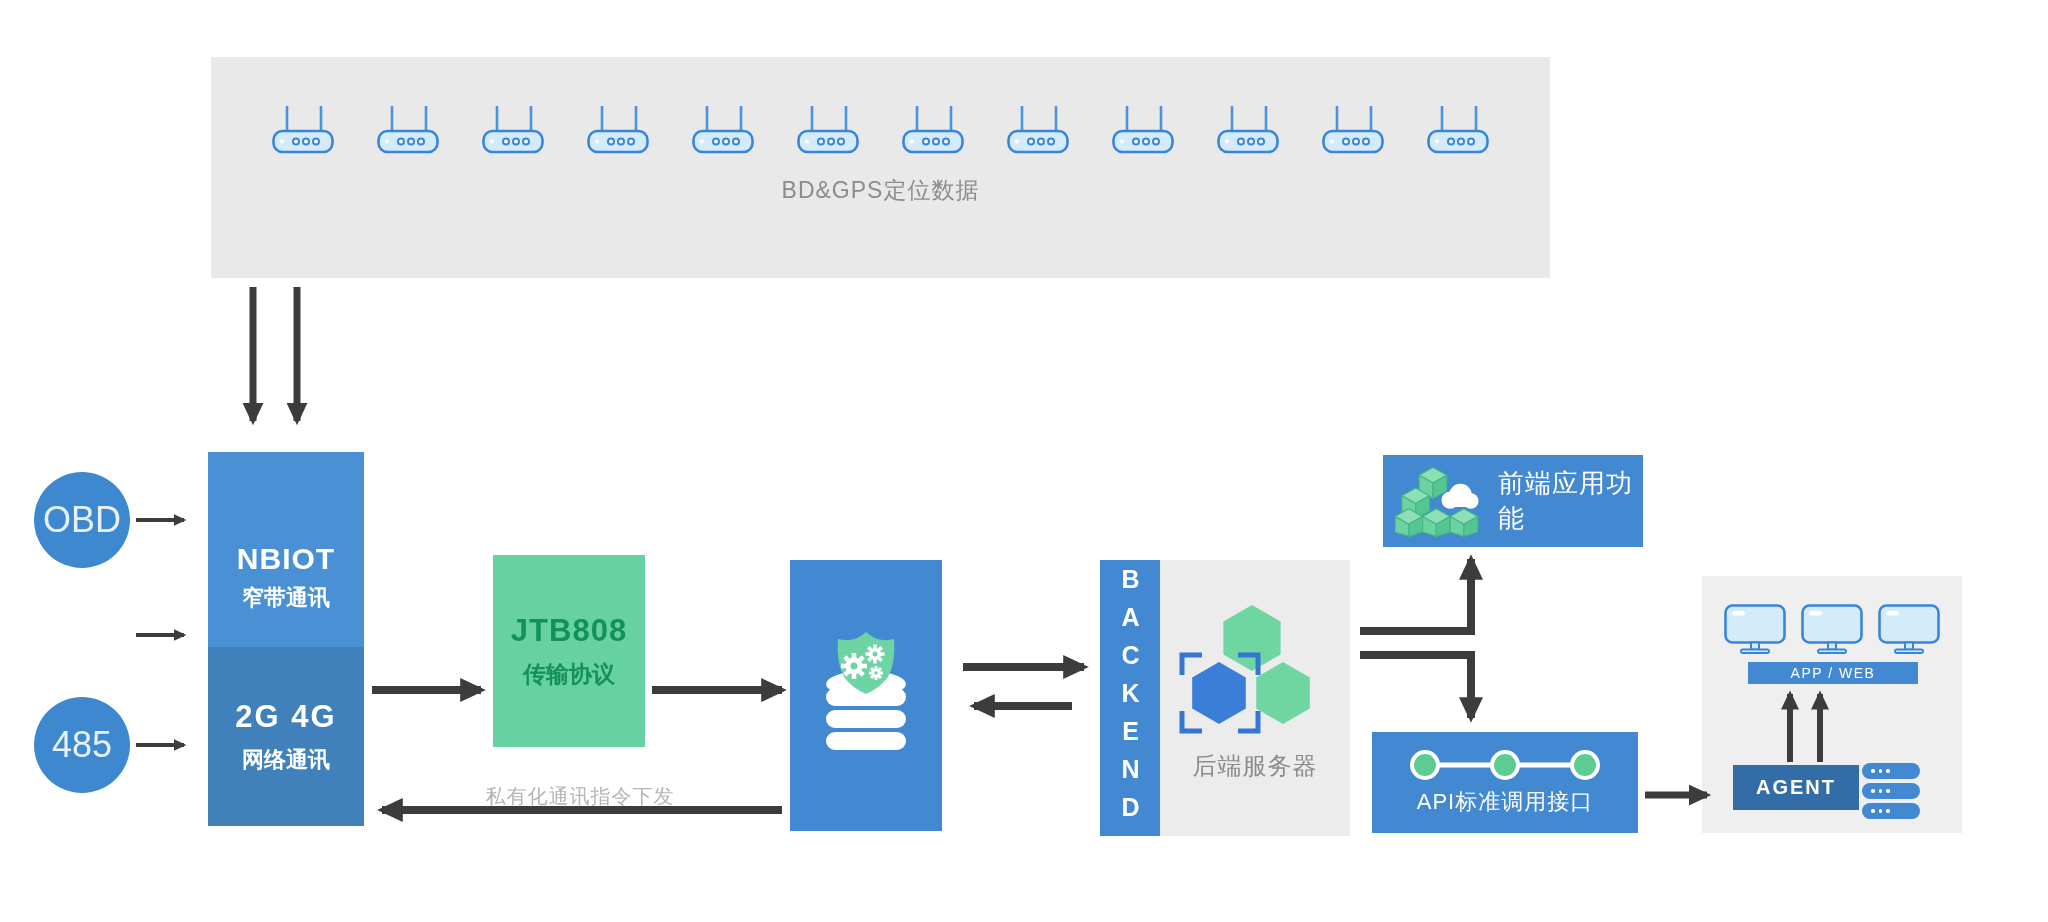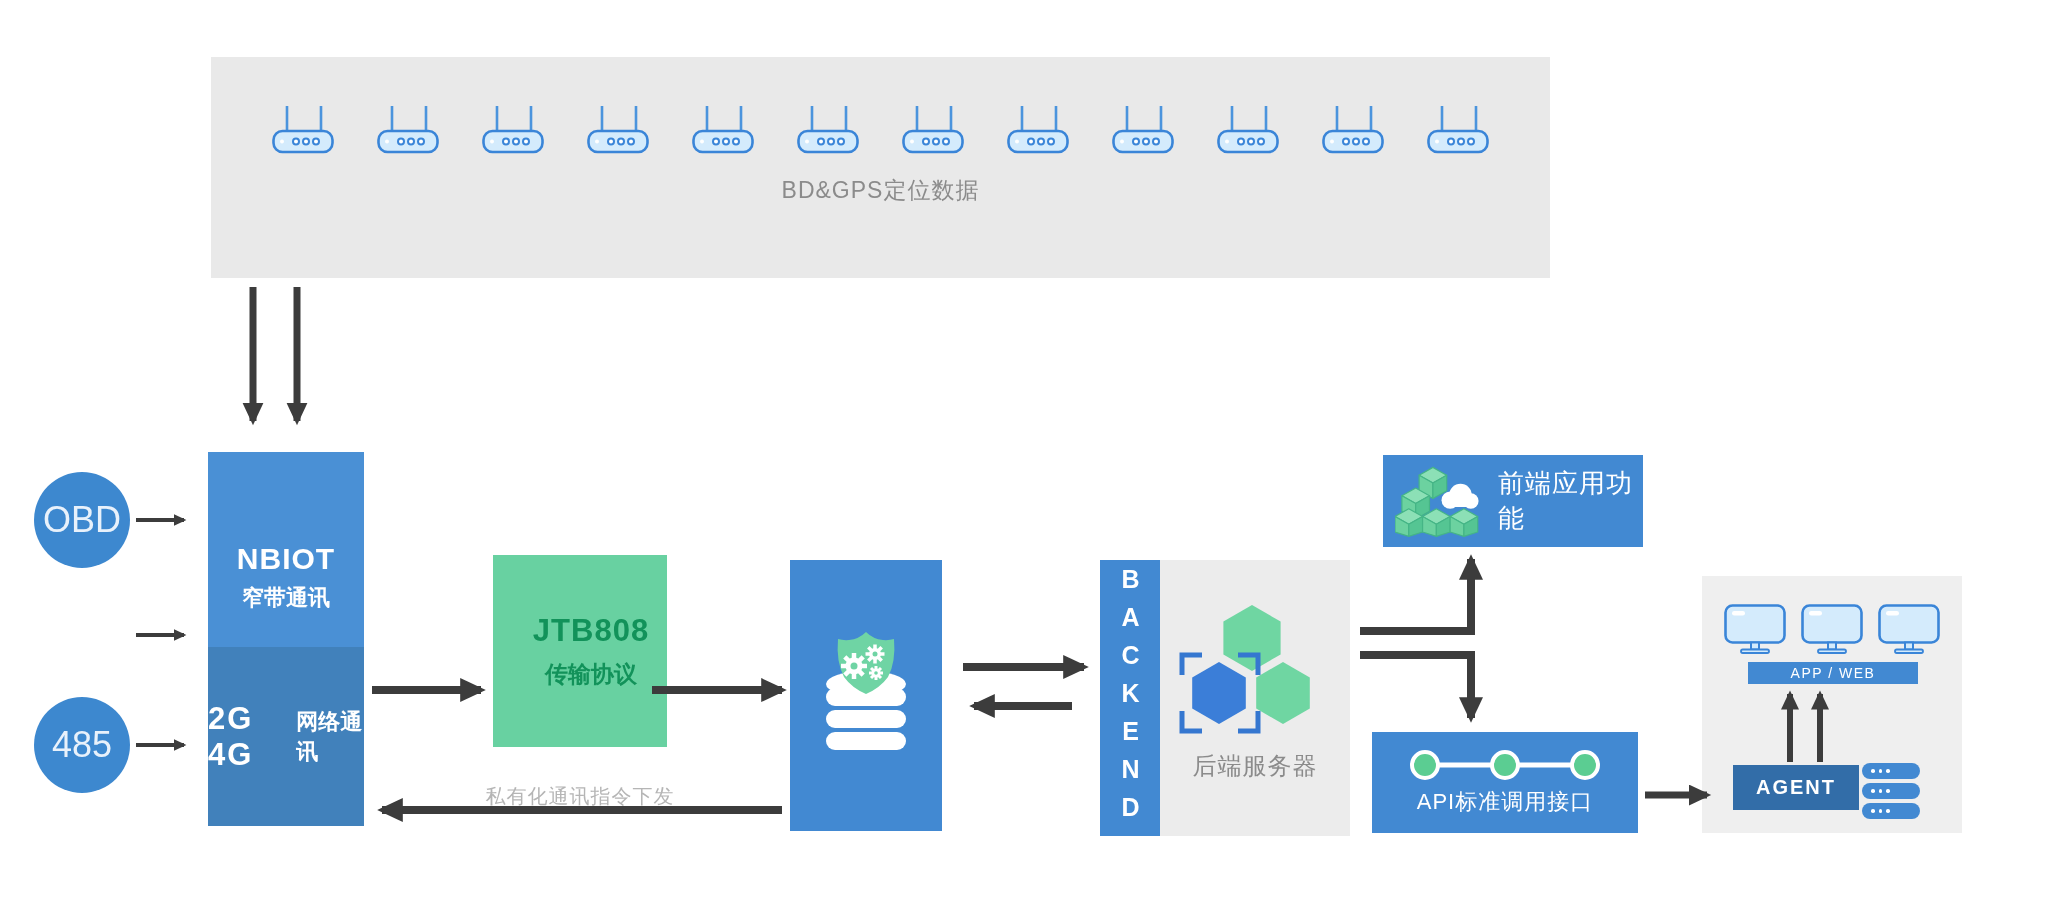--- a/index.html
+++ b/index.html
@@ -18,29 +18,29 @@
 
   
   .io-circle{left:34px;width:96px;height:96px;border-radius:50%;background:#3d88cf;
     color:#e8f1fb;font-size:36px;display:flex;align-items:center;justify-content:center;}
   .io-obd{top:472px;} .io-232{top:587px;} .io-485{top:697px;}
 
   
   .gateway{left:208px;top:452px;width:156px;height:374px;display:flex;flex-direction:column;color:#ffffff;}
   .gw-top{height:161px;background:#4a90d5;display:flex;flex-direction:column;align-items:center;
     justify-content:flex-end;padding-bottom:34px;gap:7px;}
-  .gw-bottom{flex:1;background:#4181bb;display:flex;flex-direction:row;align-items:center;
+  .gw-bottom{flex:1;background:#4181bb;display:flex;flex-direction:column;align-items:center;
     justify-content:center;gap:10px;}
   .gw-title{font-size:30px;font-weight:bold;letter-spacing:1px;}
   .gw-title2{font-size:31px;font-weight:bold;letter-spacing:2px;}
   .gw-sub{font-size:22px;font-weight:bold;}
 
   
   .protocol{left:493px;top:555px;width:152px;height:192px;background:#68d1a1;color:#12925a;
-    display:flex;flex-direction:column;align-items:center;justify-content:center;gap:10px;padding-left:22px;}
+    display:flex;flex-direction:column;align-items:center;justify-content:center;gap:10px;}
   .protocol .t{font-size:31px;font-weight:bold;letter-spacing:1px;}
   .protocol .s{font-size:23px;font-weight:bold;}
 
   .return-label{left:470px;top:783px;width:220px;text-align:center;font-size:20px;color:#b5b5b5;letter-spacing:1px;}
 
   
   .dbbox{left:790px;top:560px;width:152px;height:271px;background:#4289d2;
     display:flex;align-items:center;justify-content:center;}
 
   

